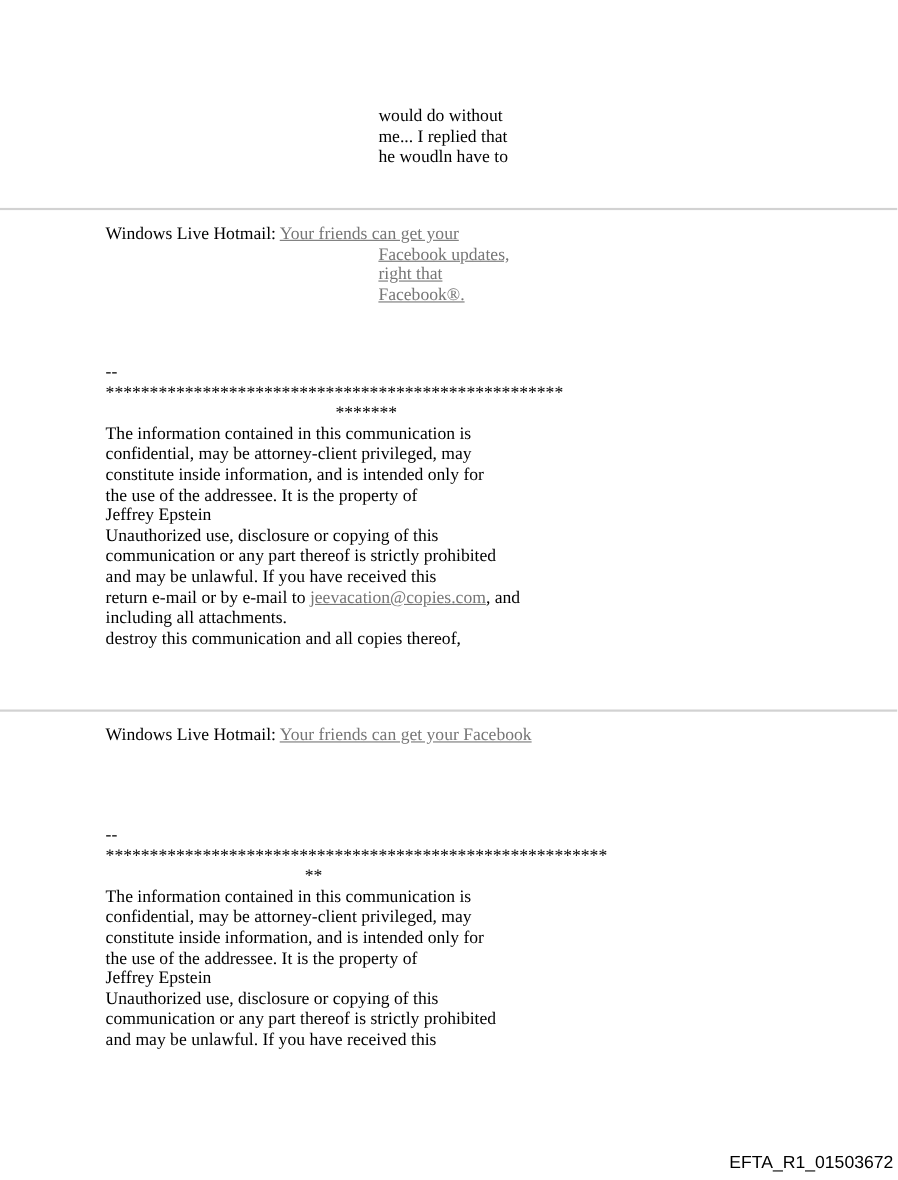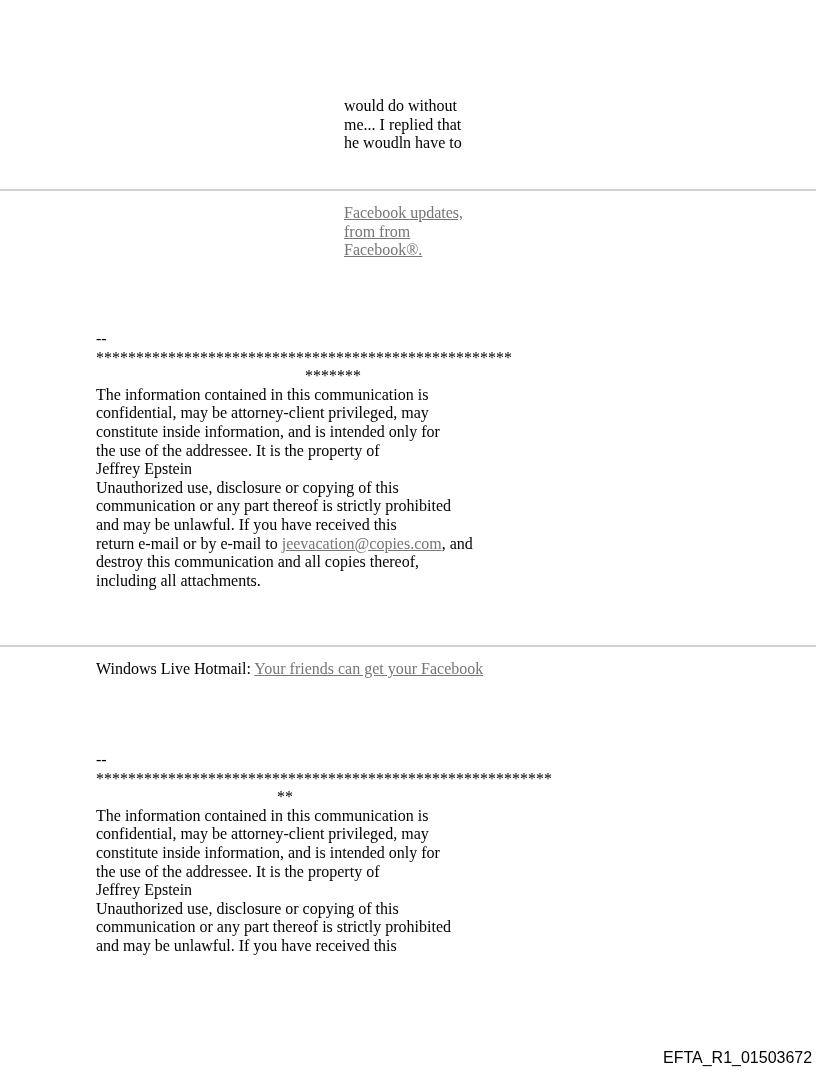--- a/index.html
+++ b/index.html
@@ -49,41 +49,42 @@
 
   <div class="abs" style="left:344px; top:97px;">
       <div class="line">would do without</div>
       <div class="line">me... I replied that</div>
       <div class="line">he woudln have to</div>
     </div>
 
   <div class="rule" style="top:189px;"></div>
 
   <div class="abs" style="left:96px; top:204px;">
+    <div class="line"><span>Windows Live Hotmail:</span><span> </span><span class="glink">Your friends can get your</span></div>
     <div class="line promo-cont"><span class="glink">Facebook updates,</span></div>
-    <div class="line promo-cont"><span class="glink">from from</span></div>
+    <div class="line promo-cont"><span class="glink">right that</span></div>
     <div class="line promo-cont"><span class="glink">Facebook®.</span></div>
   </div>
 
   <div class="abs" style="left:96px; top:330px;">
     <div class="line">--</div>
     <div class="line">****************************************************</div>
     <div class="line stars2-indent1">*******</div>
     <div>
         <div class="line">The information contained in this communication is</div>
         <div class="line">confidential, may be attorney-client privileged, may</div>
         <div class="line">constitute inside information, and is intended only for</div>
         <div class="line">the use of the addressee. It is the property of</div>
         <div class="line">Jeffrey Epstein</div>
         <div class="line">Unauthorized use, disclosure or copying of this</div>
         <div class="line">communication or any part thereof is strictly prohibited</div>
         <div class="line">and may be unlawful. If you have received this</div>
         <div class="line"><span>return e-mail or by e-mail to </span><span class="glink">jeevacation@copies.com</span><span>, and</span></div>
+        <div class="line">including all attachments.</div>
         <div class="line">destroy this communication and all copies thereof,</div>
-        <div class="line">including all attachments.</div>
       </div>
   </div>
 
   <div class="rule" style="top:645px;"></div>
 
   <div class="abs" style="left:96px; top:660px;">
     <div class="line"><span>Windows Live Hotmail:</span><span> </span><span class="glink">Your friends can get your Facebook</span></div>
   </div>
 
   <div class="abs" style="left:96px; top:751px;">

